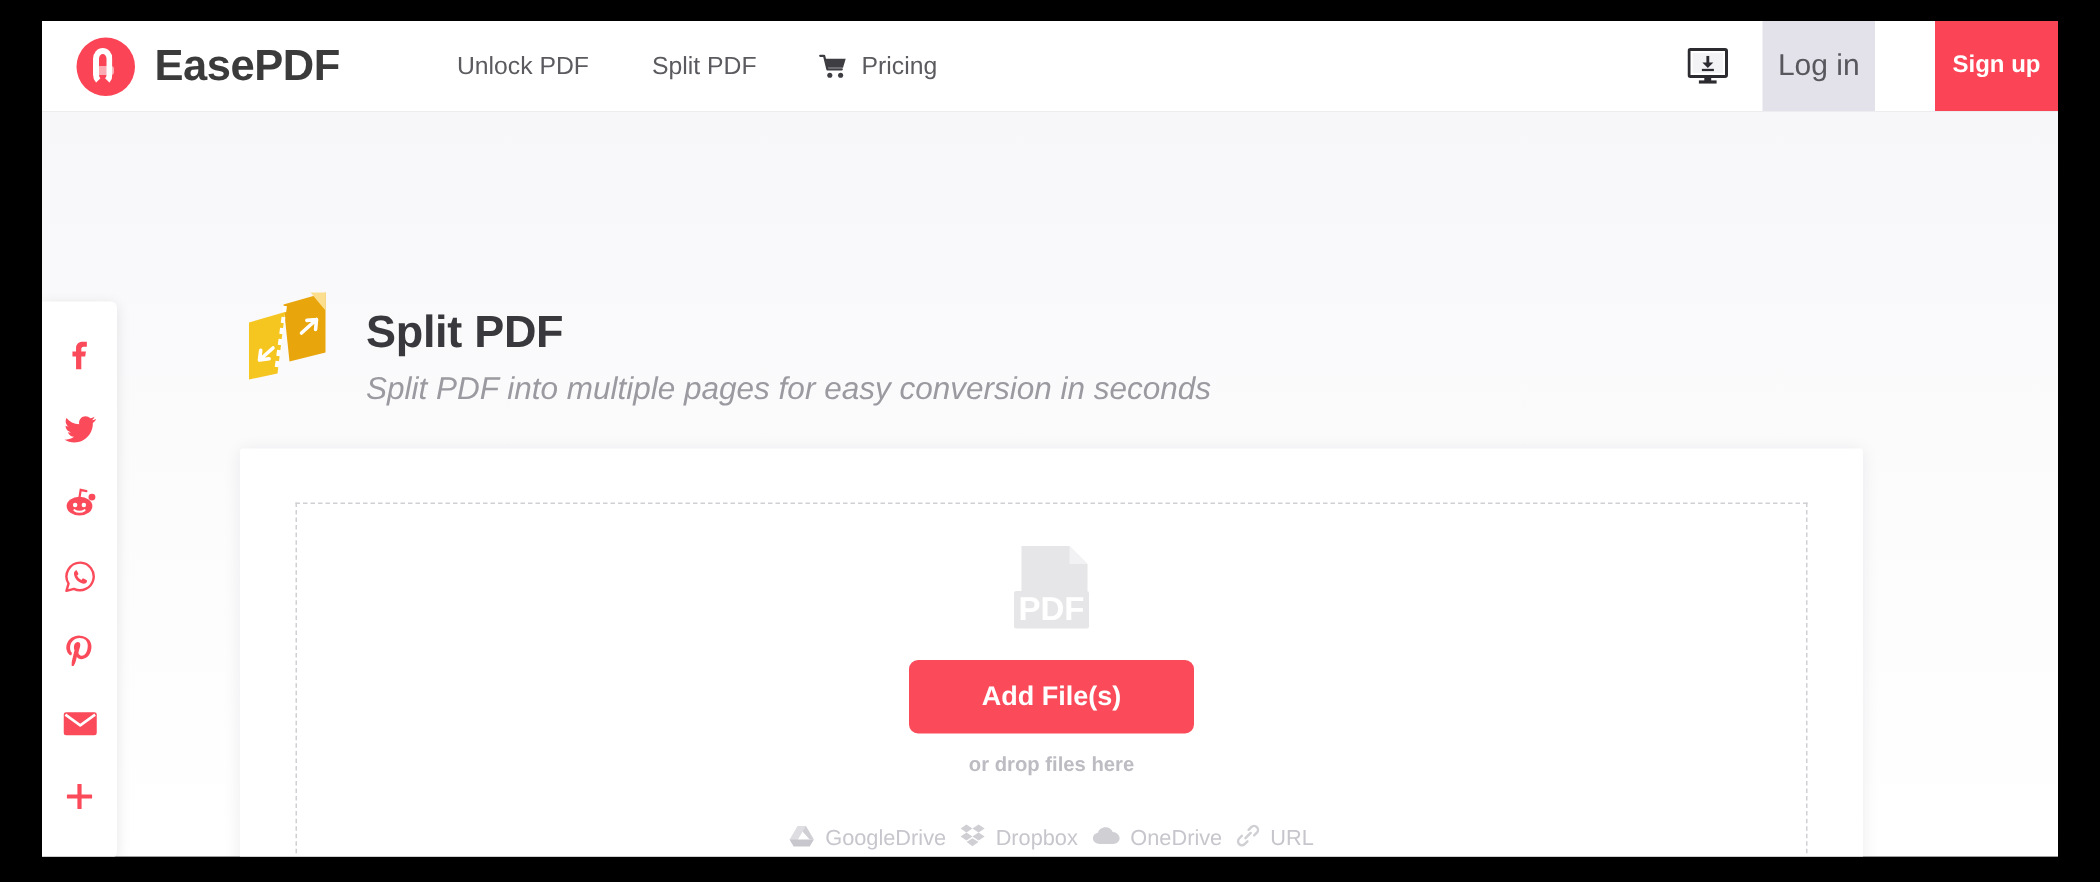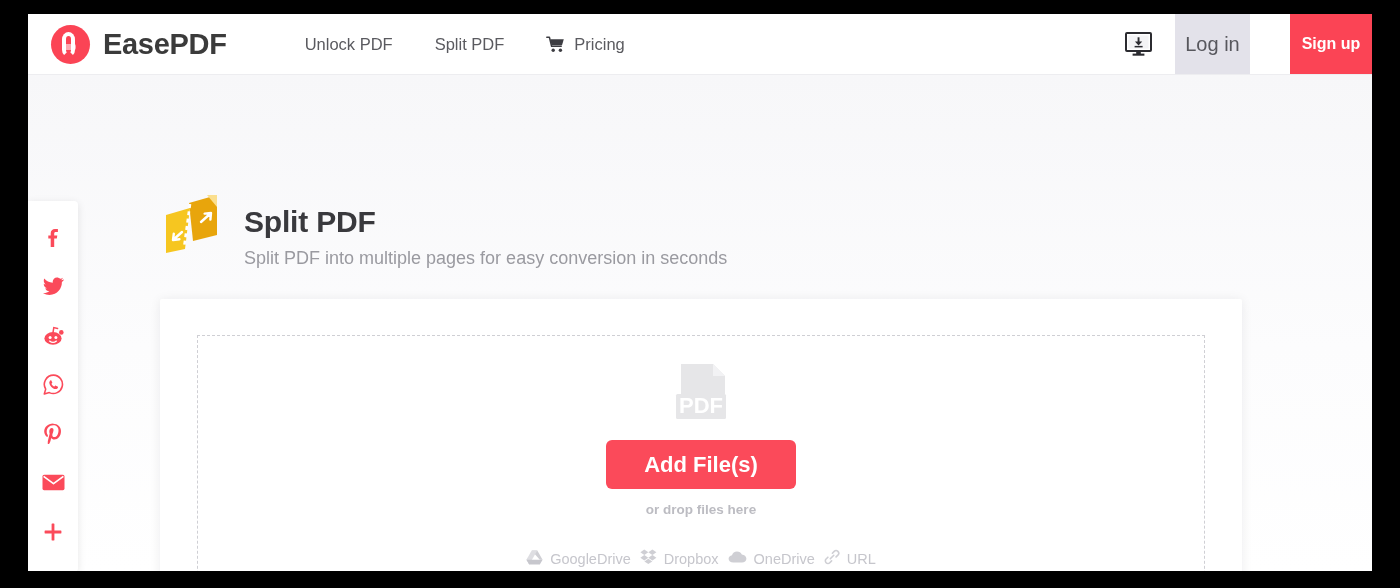--- a/index.html
+++ b/index.html
@@ -174,22 +174,23 @@
   #tool-icon { width: 62px; height: 70px; flex: none; }
   #hero-text { padding-top: 14px; }
   #page-title {
     font-size: 30px;
     font-weight: 600;
     color: #39393d;
     letter-spacing: -0.2px;
   }
   #page-subtitle {
     margin-top: 9px;
-    font-size: 18px;
+    font-size: 21px;
     color: #9a9aa0;
+    font-style: italic;
   }
 
   
   #upload-card {
     position: absolute;
     left: 132px;
     top: 224px;
     width: 1082px;
     height: 320px;
     background: #ffffff;
@@ -211,21 +212,21 @@
   #pdf-placeholder { width: 66px; height: 62px; margin-bottom: 14px; }
 
   #add-files-button {
     width: 190px;
     height: 49px;
     background: #fb4a5a;
     color: #ffffff;
     border: none;
     border-radius: 6px;
     font-family: "Liberation Sans", sans-serif;
-    font-size: 22px;
+    font-size: 18px;
     font-weight: 700;
     cursor: pointer;
   }
 
   #drop-hint {
     margin-top: 13px;
     font-size: 13.5px;
     color: #bcbcc2;
     font-weight: 600;
   }

